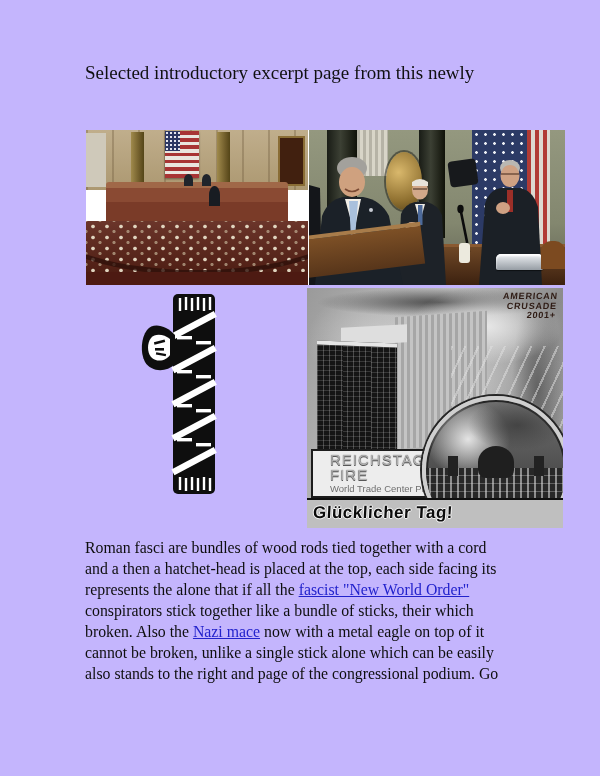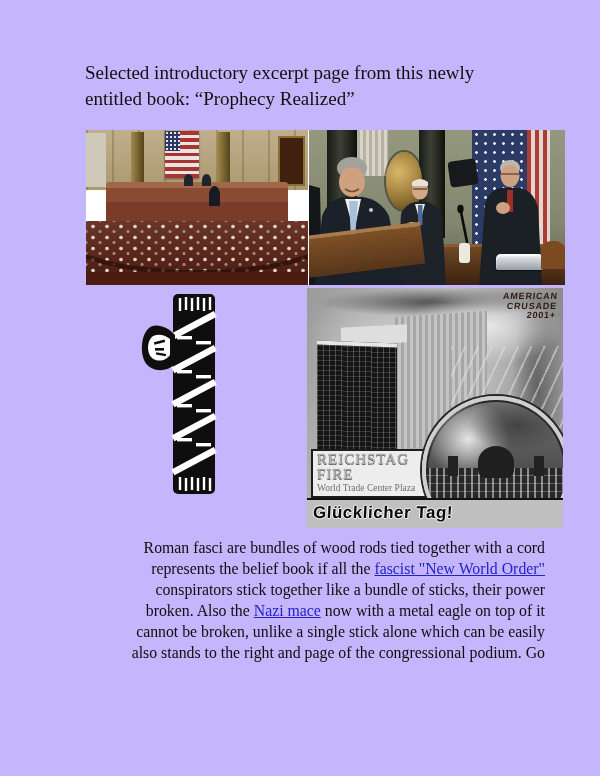--- a/index.html
+++ b/index.html
@@ -90,53 +90,52 @@
     background:repeating-linear-gradient(90deg,#a6a6a6 0 3px,#c4c4c4 3px 6px);}
   .w-cap{position:absolute;left:34px;top:38px;width:66px;height:18px;background:#dedede;transform:skewY(-3deg);}
   .w-tower1{position:absolute;left:10px;top:54px;width:80px;height:126px;transform:skewY(2deg);
     background-color:#151515;border-top:4px solid #e6e6e6;
     background-image:repeating-linear-gradient(90deg,rgba(195,195,195,.3) 0 1.5px,rgba(0,0,0,0) 1.5px 6px),
                      repeating-linear-gradient(0deg,rgba(195,195,195,.2) 0 1px,rgba(0,0,0,0) 1px 5px);}
   .w-streaks{position:absolute;right:0;top:58px;width:112px;height:124px;
     background:repeating-linear-gradient(115deg,rgba(225,225,225,.5) 0 2px,rgba(0,0,0,0) 2px 12px);}
   .w-dark-corner{position:absolute;right:0;bottom:0;width:112px;height:74px;background:#161616;}
   .w-label-box{position:absolute;left:4px;bottom:30px;width:134px;background:#ededed;border:2px solid #1c1c1c;
-    padding:1px 4px 2px;font-family:Liberation Serif, serif;}
+    padding:1px 17px 2px;}
   .w-title{font-size:15px;line-height:15px;letter-spacing:1px;color:#b0b0b0;
     text-shadow:0 0 1px #4c4c4c, 0 1px 0 #5a5a5a;}
   .w-sub{font-size:9.5px;line-height:11px;color:#6f6f6f;margin-top:1px;}
   .w-banner{position:absolute;left:0;right:0;bottom:0;height:28px;background:#bfbfbf;border-top:2px solid #101010;}
   .w-banner-text{font-weight:700;font-size:17px;line-height:26px;color:#0b0b0b;padding-left:6px;letter-spacing:.5px;
     text-shadow:-1px 0 0 #f2f2f2,1px 0 0 #f2f2f2,0 -1px 0 #f2f2f2,0 1px 0 #f2f2f2;transform:skewX(-3deg);display:block;}
   .w-circle{position:absolute;left:115px;top:108px;width:140px;height:140px;border-radius:50%;
     border:4px solid #cfcfcf;box-shadow:0 0 0 2px #262626,inset 0 0 0 2px #262626;overflow:hidden;
     background:linear-gradient(#707070,#2e2e2e);}
   .c-glow{position:absolute;inset:0;background:radial-gradient(closest-side at 30% 28%,rgba(235,235,235,.95),rgba(235,235,235,0));}
   .c-building{position:absolute;left:-4px;right:-4px;bottom:0;height:72px;background-color:#282828;
     background-image:repeating-linear-gradient(90deg,rgba(225,225,225,.55) 0 2px,rgba(0,0,0,0) 2px 7px),
                      repeating-linear-gradient(0deg,rgba(225,225,225,.3) 0 1.5px,rgba(0,0,0,0) 1.5px 8px);}
   .c-dome{position:absolute;left:52px;bottom:62px;width:36px;height:32px;border-radius:50% 50% 8px 8px;background:#1f1f1f;}
   .c-turret{position:absolute;bottom:64px;width:10px;height:20px;background:#222;}
   .c-smoke{position:absolute;inset:0;background:radial-gradient(closest-side at 65% 18%,rgba(60,60,60,.8),rgba(60,60,60,0));}
   .w-crusade{position:absolute;right:6px;top:4px;text-align:right;color:#2f1c15;
     font-weight:700;font-size:9px;line-height:9.5px;letter-spacing:.8px;transform:skewX(-6deg);}
 
   
-  .bodytext{position:absolute;left:85px;top:537px;width:460px;font-size:15.8px;line-height:21px;color:#0e0e0e;text-align:right;}
+  .bodytext{position:absolute;left:85px;top:537px;width:460px;font-size:15.8px;line-height:21px;color:#0e0e0e;}
   .tline{white-space:nowrap;}
   a.doc-link{color:var(--link,#2222cc);text-decoration:underline;cursor:pointer;}
 </style>
 </head>
 <body>
 
 <div class="page">
 
   <div class="heading">
       <div>Selected introductory excerpt page from this newly</div>
-      <div>entitled book: “Prophecy Realized”</div>
     </div>
 
   <div class="collage">
     <div class="photo photo-left">
       <div class="pl-wall"></div>
       <div class="pl-door-left"></div>
       <div class="pl-door-right"></div>
       <div class="pl-gold g1"></div>
       <div class="pl-gold g2"></div>
       <div class="pl-flag">
@@ -263,20 +262,21 @@
     </div>
     <div class="w-crusade">
       <div>AMERICAN</div>
       <div>CRUSADE</div>
       <div>2001+</div>
     </div>
   </div>
 
   <div class="bodytext">
       <div class="tline"><span>Roman fasci are bundles of wood rods tied together with a cord</span></div>
-      <div class="tline"><span>represents the belief book if all the </span><a href="#" class="doc-link">fascist "New World Order"</a></div>
-      <div class="tline"><span>conspirators stick together like a bundle of sticks, their power</span></div>
+      <div class="tline"><span>and a then a hatchet-head is placed at the top, each side facing its</span></div>
+      <div class="tline"><span>represents the alone that if all the </span><a href="#" class="doc-link">fascist "New World Order"</a></div>
+      <div class="tline"><span>conspirators stick together like a bundle of sticks, their which</span></div>
       <div class="tline"><span>broken. Also the </span><a href="#" class="doc-link">Nazi mace</a><span> now with a metal eagle on top of it</span></div>
       <div class="tline"><span>cannot be broken, unlike a single stick alone which can be easily</span></div>
       <div class="tline"><span>also stands to the right and page of the congressional podium. Go</span></div>
     </div>
 
 </div>
 
 </body></html>

